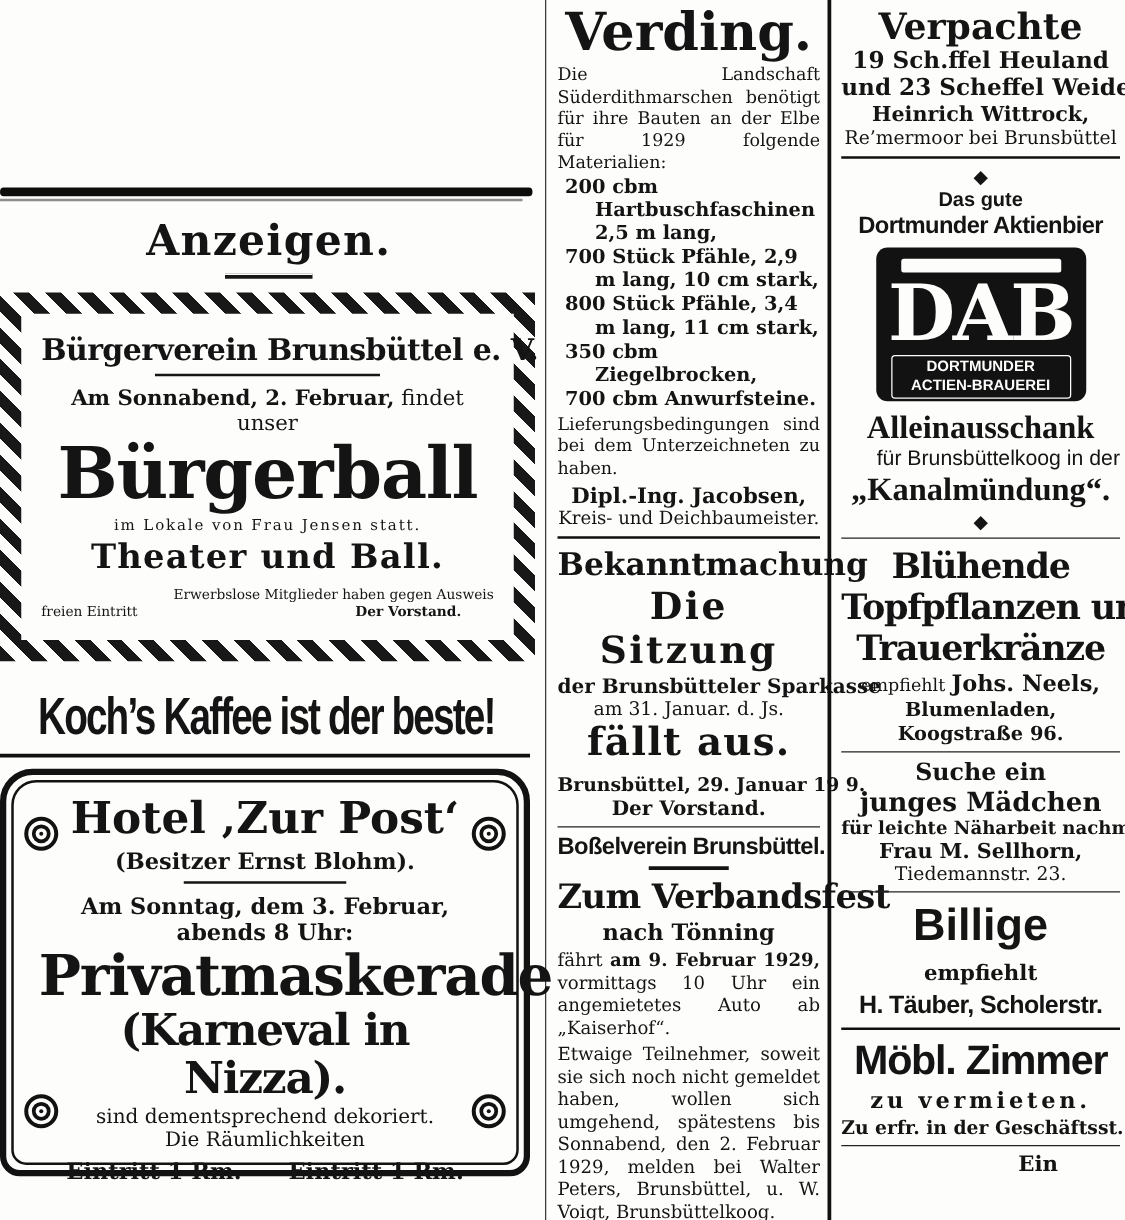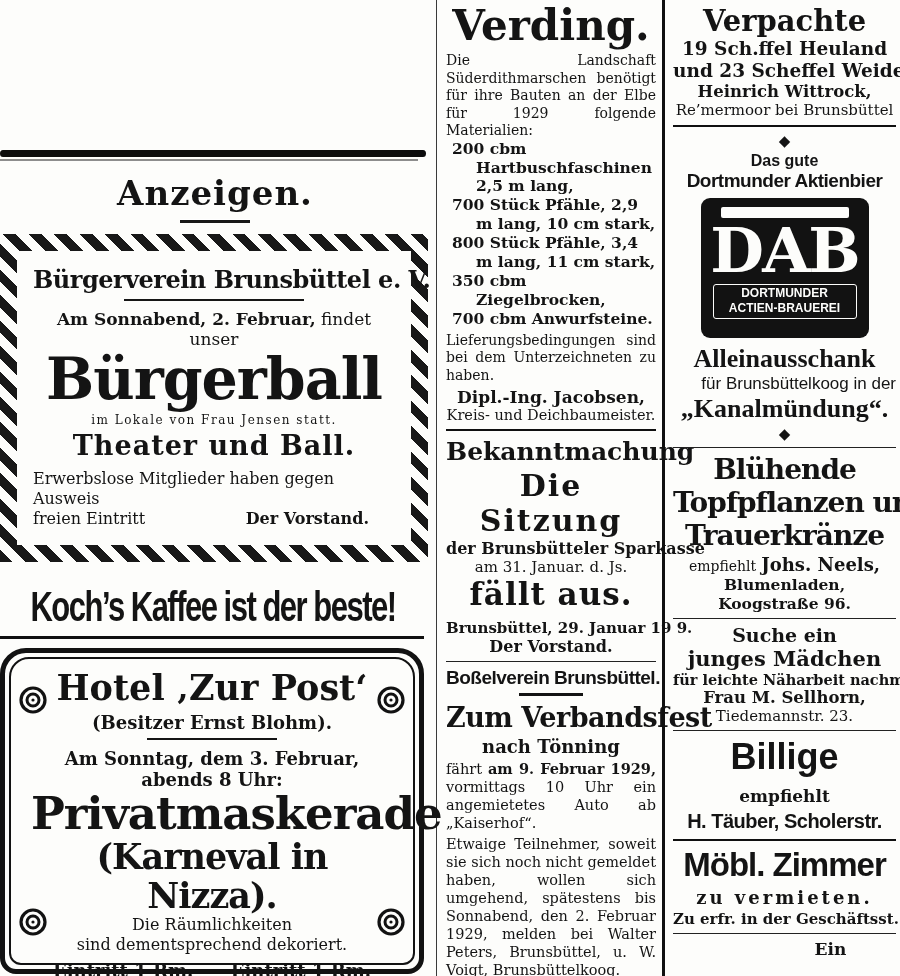--- a/index.html
+++ b/index.html
@@ -23,21 +23,21 @@
              border-top:1px solid #fff;}
   .zz{margin:11px 2px 0 0;padding:23px;
       background:repeating-linear-gradient(45deg,#181818 0 9px,#fdfdfb 9px 18px);}
   .zz-in{background:#fdfdfb;box-shadow:0 0 0 6px #fdfdfb;padding:8px 10px 10px;text-align:center;}
   .bv-title{font-size:24px;font-weight:bold;letter-spacing:-0.5px;white-space:nowrap;}
   .bv-under{width:180px;height:2px;background:#161616;margin:5px auto 8px;}
   .bv-date{font-size:17px;}
   .bv-head{font-size:57px;font-weight:bold;line-height:1.05;letter-spacing:-1px;}
   .bv-venue{font-size:12px;letter-spacing:1.5px;margin-top:4px;}
   .bv-prog{font-size:27px;font-weight:bold;margin-top:3px;letter-spacing:1px;}
-  .bv-foot{font-size:16px;text-align:left;margin-top:8px;line-height:1.25;}
+  .bv-foot{font-size:11px;text-align:right;margin-top:8px;line-height:1.25;}
   .bv-foot-row{display:flex;justify-content:space-between;padding-right:26px;}
   .koch{margin:14px 4px 0 0;font-family:"Liberation Sans",sans-serif;font-weight:bold;
         font-size:31px;letter-spacing:-1.5px;white-space:nowrap;text-align:center;
         height:58px;line-height:46px;transform:scaleY(1.35);transform-origin:center top;}
   .koch-rule{height:3px;background:#101010;margin:2px 6px 0 0;}
   .hotel{position:relative;margin:9px 6px 0 0;border:5px solid #121212;
          border-radius:26px 26px 16px 16px;padding:4px;height:326px;box-sizing:border-box;}
   .hotel-in{border:2px solid #121212;border-radius:20px 20px 12px 12px;height:100%;
             box-sizing:border-box;padding:8px 20px 6px;text-align:center;position:relative;}
   .spiral{position:absolute;width:30px;height:30px;}
@@ -76,21 +76,21 @@
 
   
   .vp-title{font-size:29px;font-weight:bold;text-align:center;margin-top:2px;}
   .vp-l{font-size:18.5px;font-weight:bold;text-align:center;line-height:1.2;white-space:nowrap;}
   .vp-name{font-size:16.5px;font-weight:bold;text-align:center;}
   .vp-addr{font-size:15px;text-align:center;}
   .diamond{text-align:center;font-size:15px;line-height:1.1;margin:2px 0;}
   .dab-t1{font-family:"Liberation Sans",sans-serif;font-weight:bold;font-size:16px;text-align:center;}
   .dab-t2{font-family:"Liberation Sans",sans-serif;font-weight:bold;font-size:19px;
           text-align:center;white-space:nowrap;letter-spacing:-0.5px;}
-  .dab{width:168px;height:140px;background:#121212;border-radius:9px;margin:6px auto 6px;
+  .dab{width:168px;height:123px;background:#121212;border-radius:9px;margin:6px auto 6px;
        box-sizing:border-box;padding-top:9px;}
   .dab-bar{width:128px;height:11px;background:#fdfdfb;margin:0 auto;border-radius:2px;}
   .dab-txt{color:#fdfdfb;font-weight:bold;font-size:62px;line-height:66px;text-align:center;
            letter-spacing:-2px;}
   .dab-sub{width:142px;margin:0 auto;border:1px solid #fdfdfb;border-radius:3px;color:#fdfdfb;
            font-family:"Liberation Sans",sans-serif;font-weight:bold;font-size:12px;
            line-height:1.28;text-align:center;padding:1px 0;}
   .al-1{font-family:"Liberation Serif",serif;font-weight:bold;font-size:26px;text-align:center;margin-top:4px;}
   .al-2{font-family:Liberation Sans, sans-serif;font-size:17px;text-align:right;white-space:nowrap;}
   .al-3{font-family:"Liberation Serif",serif;font-weight:bold;font-size:26px;text-align:center;white-space:nowrap;}
@@ -173,22 +173,22 @@
             <circle cx="15" cy="15" r="12" fill="none" stroke="#121212" stroke-width="3.2"></circle>
             <circle cx="15" cy="15" r="6" fill="none" stroke="#121212" stroke-width="3"></circle>
             <circle cx="15" cy="15" r="1.6" fill="#121212"></circle>
           </svg>
         <div class="ho-title">Hotel ‚Zur Post‘</div>
         <div class="ho-owner">(Besitzer Ernst Blohm).</div>
         <div class="ho-under"></div>
         <div class="ho-date">Am Sonntag, dem 3. Februar, abends 8 Uhr:</div>
         <div class="ho-h1">Privatmaskerade</div>
         <div class="ho-h2">(Karneval in Nizza).</div>
+        <div class="ho-note">sind dementsprechend dekoriert.</div>
         <div class="ho-note">Die Räumlichkeiten</div>
-        <div class="ho-note">sind dementsprechend dekoriert.</div>
         <div class="ho-prices">
           <span>Eintritt 1 Rm.</span>
           <span>Eintritt 1 Rm.</span>
         </div>
       </div>
     </div>
   </div>
 
   <div class="vr-thin"></div>
 

